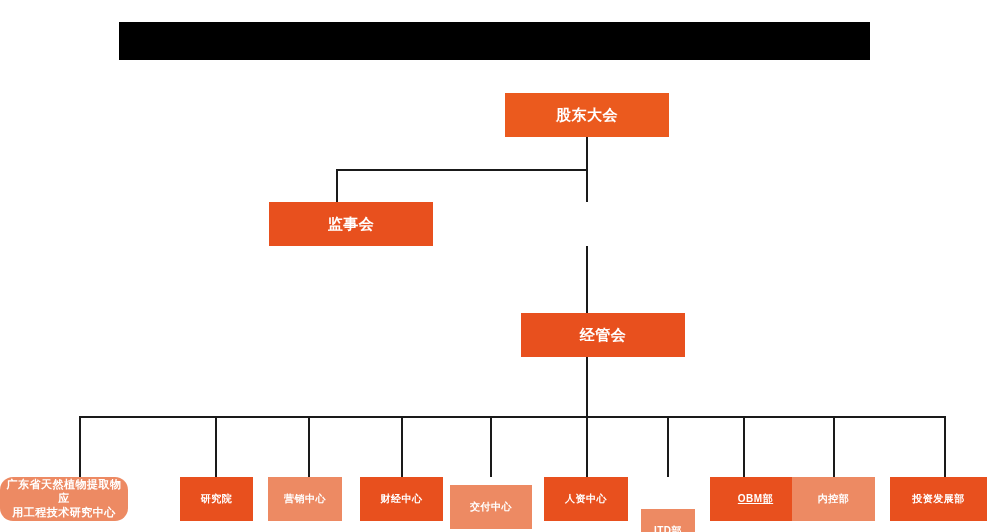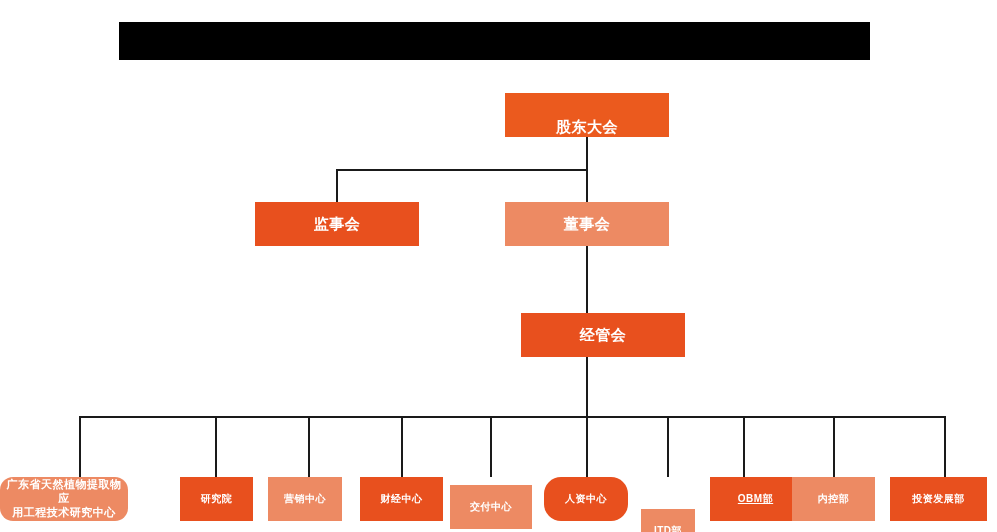--- a/index.html
+++ b/index.html
@@ -34,21 +34,21 @@
     justify-content: center;
     text-align: center;
     color: #ffffff;
     font-weight: bold;
     line-height: 1.25;
     letter-spacing: 0.5px;
     user-select: none;
   }
   .node.shade-dark  { background: #e8501e; }
   .node.shade-light { background: #ed8a63; }
-  .node.shade-top   { background: #eb5a1e; align-items: flex-end; }
+  .node.shade-top   { background: #eb5a1e; }
 
   .node .node-label {
     display: block;
     width: 100%;
     padding: 0 4px;
     box-sizing: border-box;
     white-space: pre-line;
   }
 
   
@@ -76,27 +76,24 @@
   </div>
 
   <div class="line v" style="left:586px; top:137px; width:2px; height:33px;"></div>
 
   <div class="line h" style="left:336px; top:169px; width:252px; height:2px;"></div>
 
   <div class="line v" style="left:336px; top:169px; width:2px; height:33px;"></div>
 
   <div class="line v" style="left:586px; top:169px; width:2px; height:33px;"></div>
 
-  <div class="node shade-dark size-lg" style="left:255px; top:202px; width:164px; height:44px;">
+  <div class="node shade-dark size-lg" style="left:269px; top:202px; width:164px; height:44px;">
     <span class="node-label">监事会</span>
   </div>
 
-  <div class="node shade-light size-lg" style="left:505px; top:202px; width:164px; height:44px;">
-    <span class="node-label">董事会</span>
-  </div>
 
   <div class="line v" style="left:586px; top:246px; width:2px; height:67px;"></div>
 
   <div class="node shade-dark size-lg" style="left:521px; top:313px; width:164px; height:44px;">
     <span class="node-label">经管会</span>
   </div>
 
   <div class="line v" style="left:586px; top:357px; width:2px; height:60px;"></div>
 
   <div class="line h" style="left:79px; top:416px; width:867px; height:2px;"></div>
@@ -126,21 +123,21 @@
   </div>
 
   <div class="node shade-dark size-md" style="left:360px; top:477px; width:83px; height:44px;">
     <span class="node-label">财经中心</span>
   </div>
 
   <div class="node shade-light size-md" style="left:450px; top:477px; width:82px; height:44px;margin-top:8px;">
     <span class="node-label">交付中心</span>
   </div>
 
-  <div class="node shade-dark size-md" style="left:544px; top:477px; width:84px; height:44px;border-radius:17px;">
+  <div class="node shade-dark size-md" style="left:544px; top:477px; width:84px; height:44px;">
     <span class="node-label">人资中心</span>
   </div>
 
   <div class="node shade-light size-md" style="left:641px; top:477px; width:54px; height:44px;margin-top:32px;">
     <span class="node-label">ITD部</span>
   </div>
 
   <div class="node shade-dark size-md" style="left:710px; top:477px; width:91px; height:44px;text-decoration:underline;">
     <span class="node-label">OBM部</span>
   </div>

